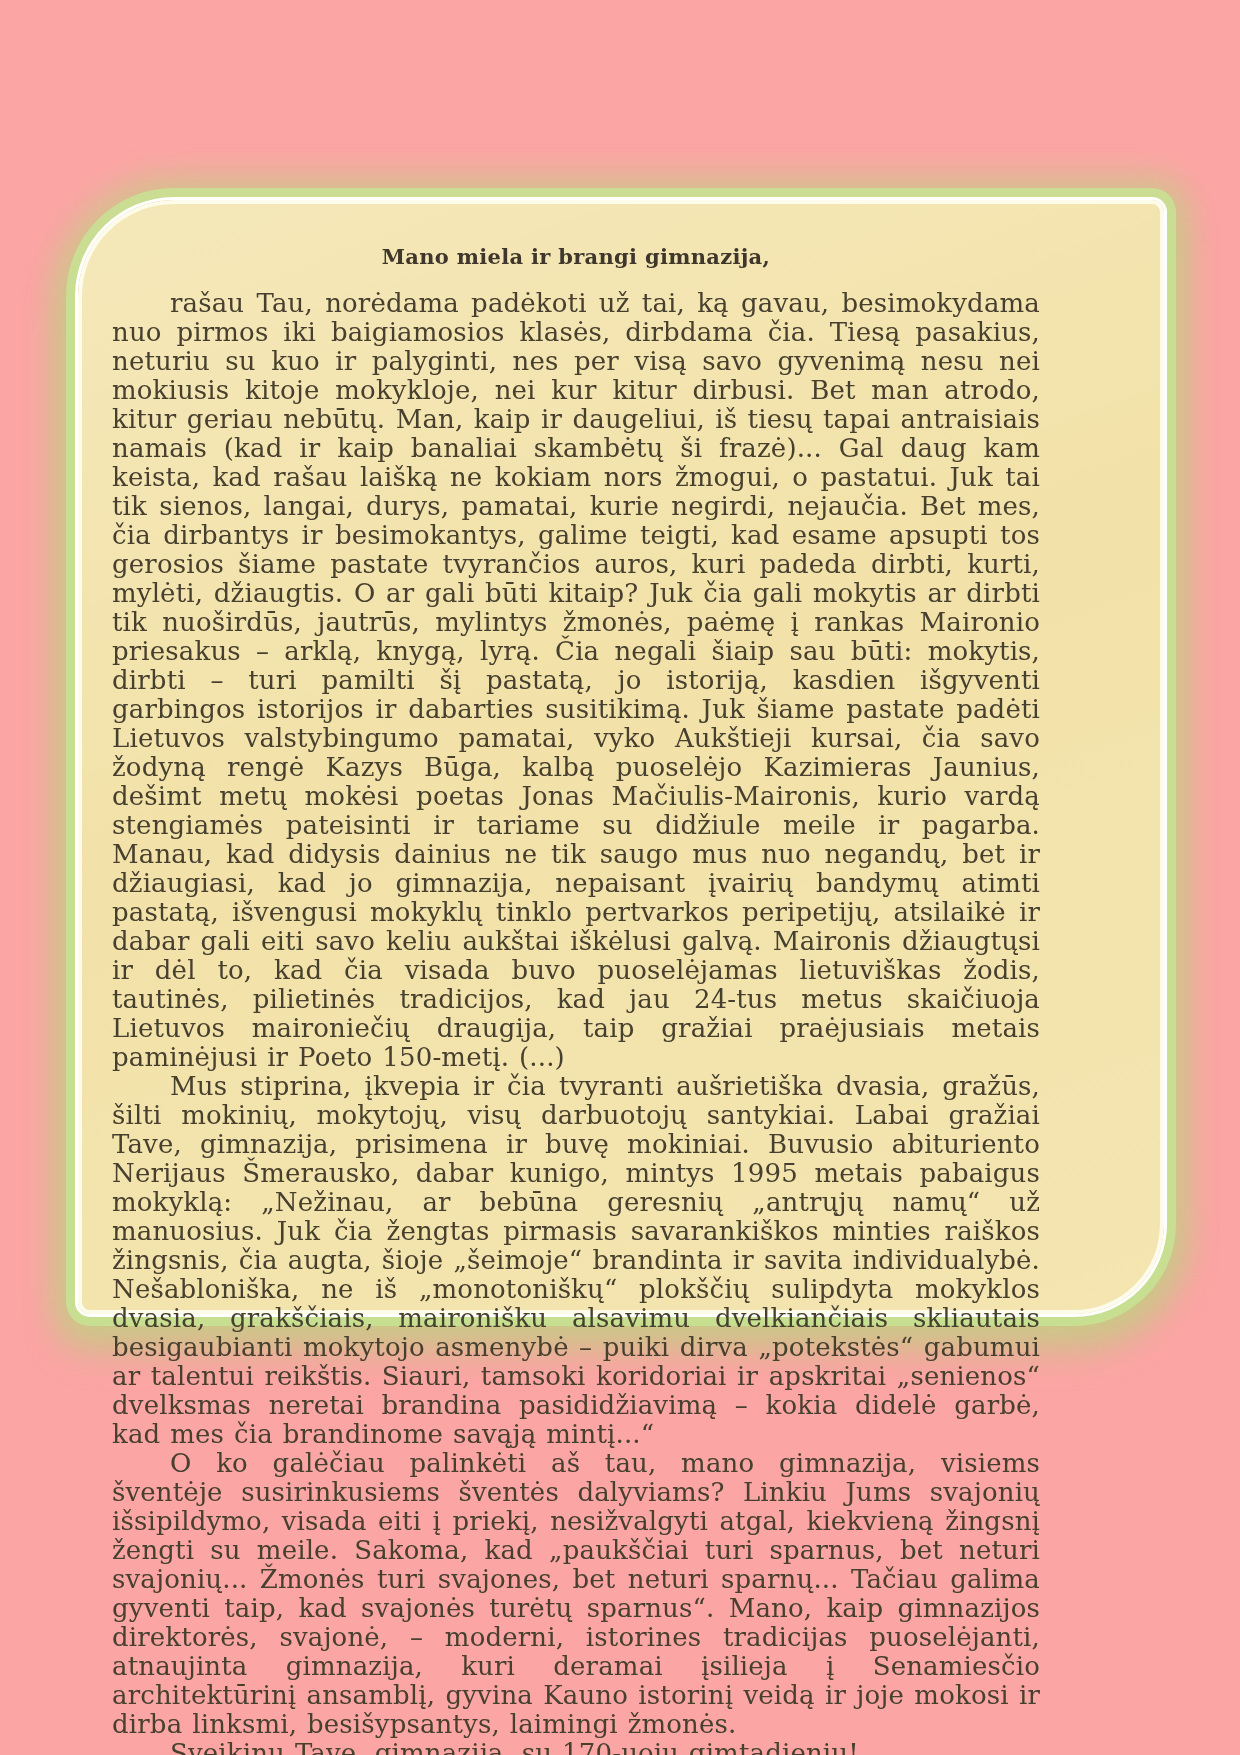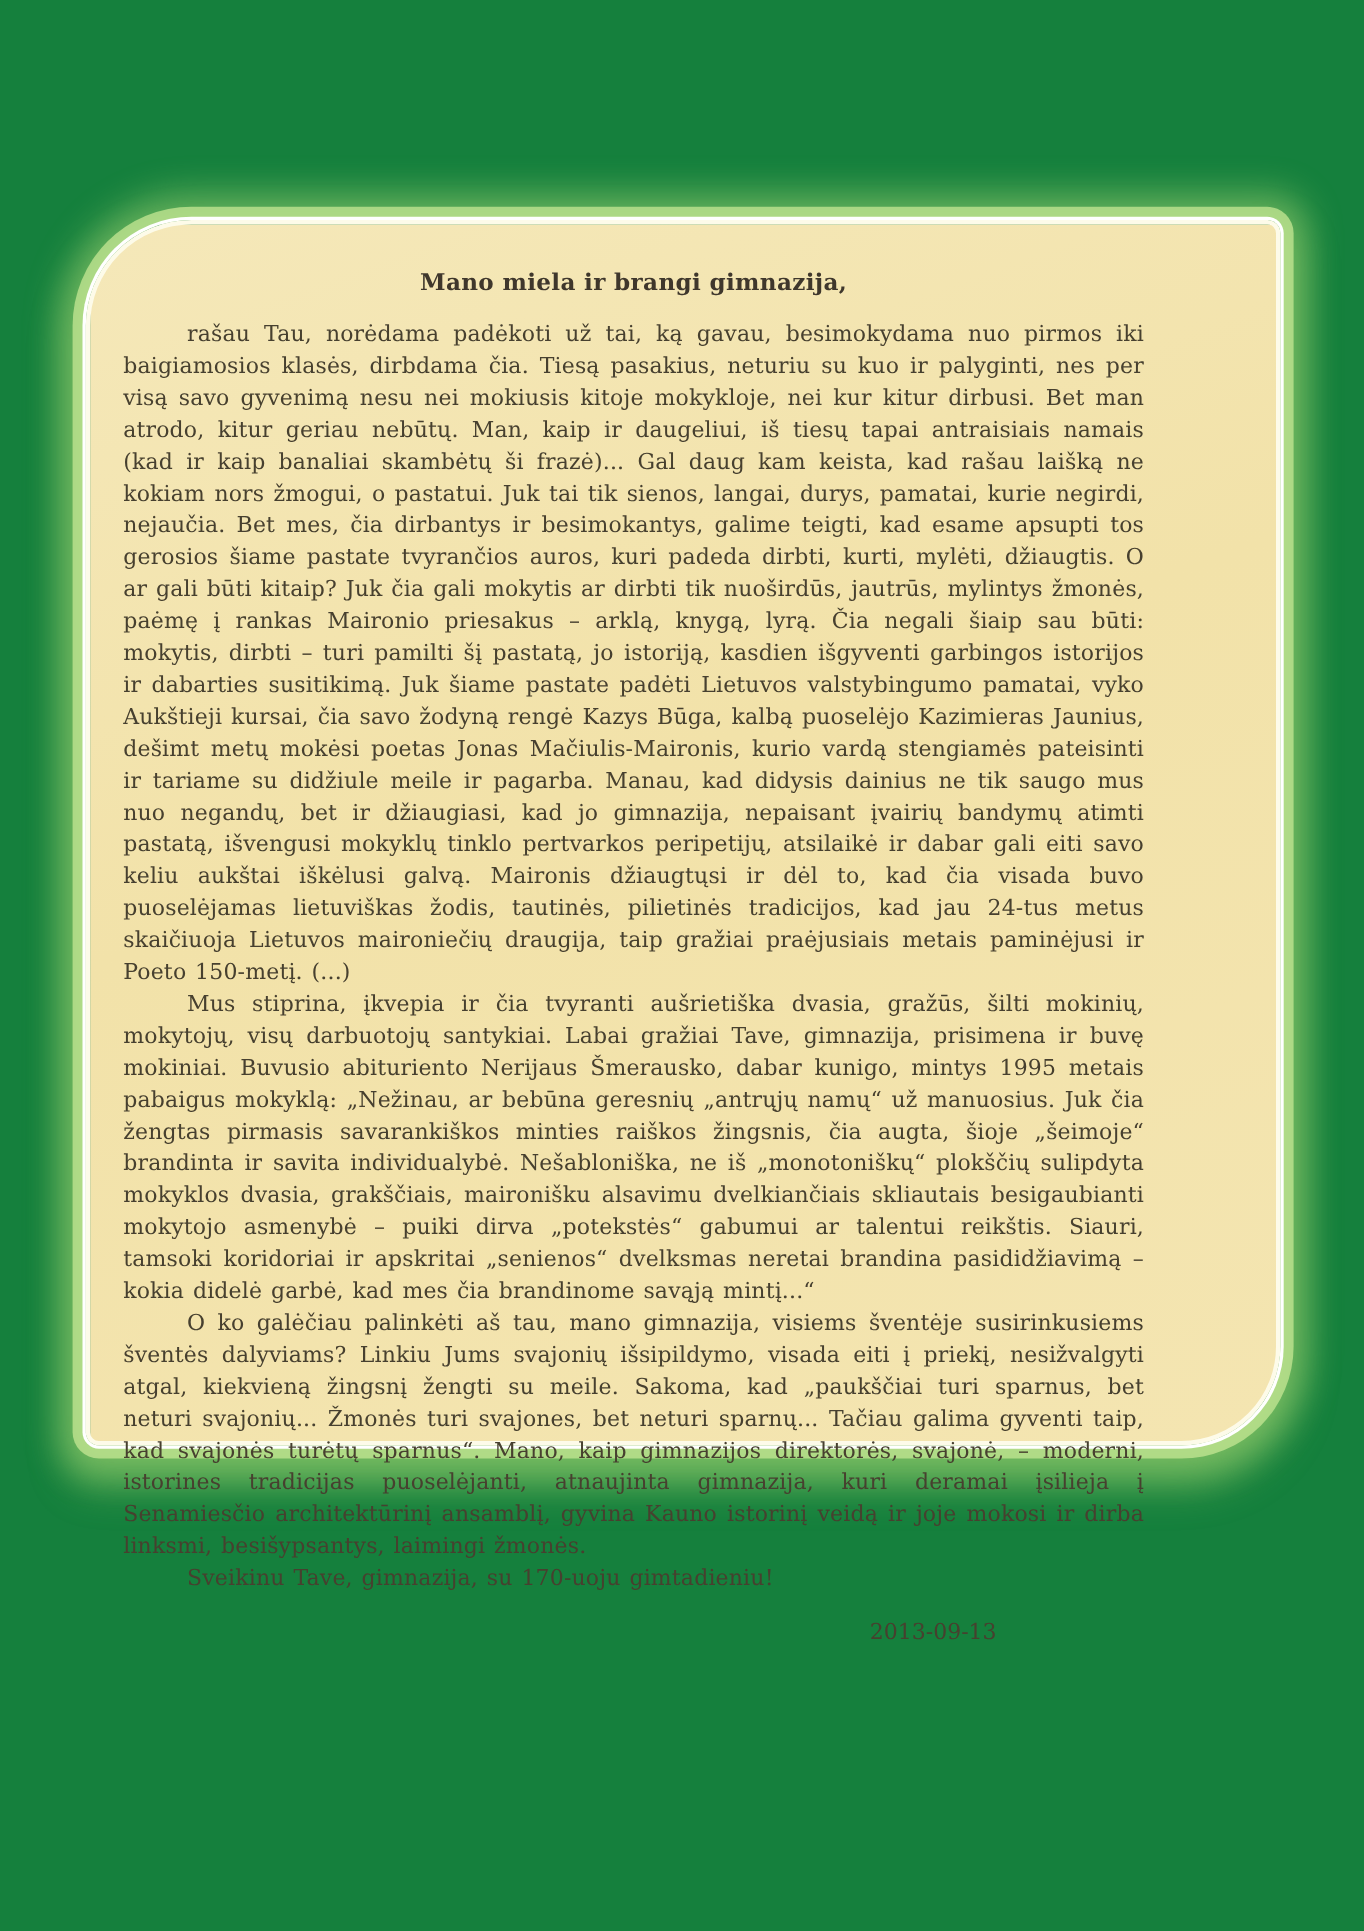--- a/index.html
+++ b/index.html
@@ -7,21 +7,21 @@
     padding: 0;
     background: #ffffff;
     width: 1240px;
     height: 1755px;
     font-family: "DejaVu Serif", serif;
   }
   .page {
     position: relative;
     width: 1240px;
     height: 1755px;
-    background: #15803d;
+    background: #fca5a5;
     overflow: hidden;
   }
   .card {
     position: absolute;
     left: 78px;
     top: 200px;
     width: 1086px;
     height: 1114px;
     box-sizing: border-box;
     background: #f3e4ae;
@@ -40,21 +40,21 @@
     text-align: center;
     font-size: 21px;
     font-weight: bold;
     color: #3f372c;
     letter-spacing: 0.3px;
   }
   .body-text p {
     margin: 0;
     text-align: justify;
     text-indent: 58px;
-    font-size: 20px;
+    font-size: 26px;
     line-height: 29px;
     color: #47402f;
     letter-spacing: 0.15px;
     word-spacing: 1.5px;
   }
   .signature {
     margin-top: 66px;
     text-align: right;
     padding-right: 128px;
     font-size: 20px;

